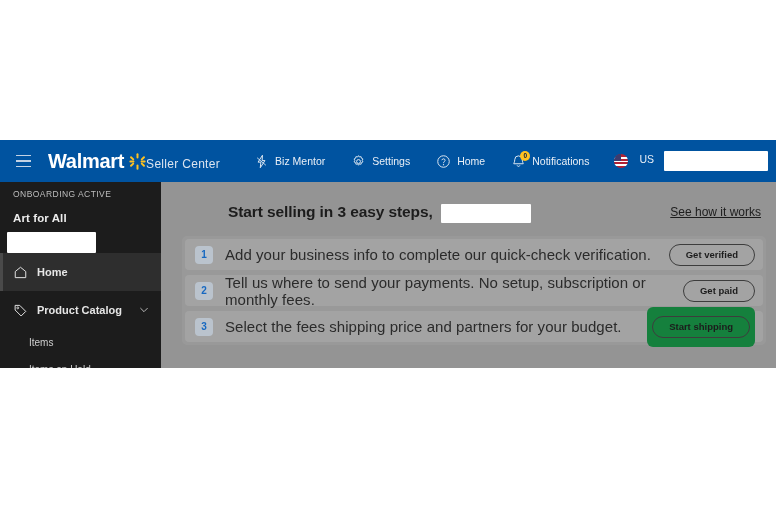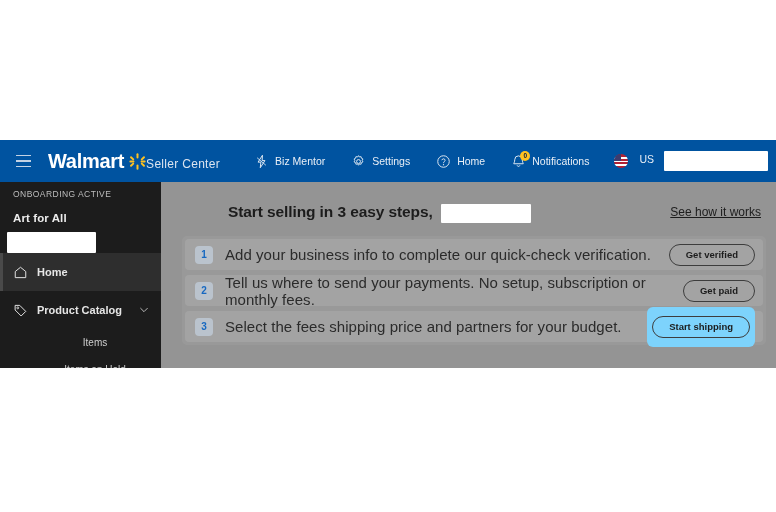--- a/index.html
+++ b/index.html
@@ -104,21 +104,21 @@
   .side-item.active { background:#2e2e2e; }
   .side-item.active::before {
     content:""; position:absolute; left:0; top:0; bottom:0;
     width: 3px; background:#4a4a4a;
   }
   .side-ico { width:15px; height:15px; margin-right:9px; flex:none; }
   .side-label { color:#e6e6e6; font-size:11px; font-weight:700; }
   .side-chevron { margin-left:auto; margin-right:12px; width:10px; height:10px; }
   .side-sub {
     color:#cfcfcf; font-size:10px; padding-left: 29px;
-    height: 27px; display:flex; align-items:center; cursor:pointer;justify-content:center;
+    height: 27px; display:flex; align-items:center; cursor:pointer;
   }
 
   
   #main {
     position:absolute; left:161px; top:42px;
     width: 615px; height: 186px;
     background:#949494; overflow:hidden;
   }
   #main-head {
     display:flex; align-items:flex-start;
@@ -162,21 +162,21 @@
   }
   .step-text { color:#2b2b2b; font-size:15px; letter-spacing:0.05px; }
   .step-btn {
     margin-left:auto;
     border: 1.3px solid #3d3d3d; border-radius: 14px;
     background: transparent; color:#1c1c1c;
     font-size: 9.5px; font-weight:700;
     padding: 4.5px 16px; cursor:pointer; white-space:nowrap;
     font-family:"Liberation Sans", sans-serif;
   }
-  .focus-wrap { margin-left:auto; background:#7dd3fc; border-radius: 6px; padding: 9px 5px; }
+  .focus-wrap { margin-left:auto; background:#15803d; border-radius: 6px; padding: 9px 5px; }
   .focus-wrap .step-btn { margin-left:0; }
 </style>
 </head>
 <body>
 
 <div id="screen">
 
   <div id="topnav">
 
     <div id="hamburger">

